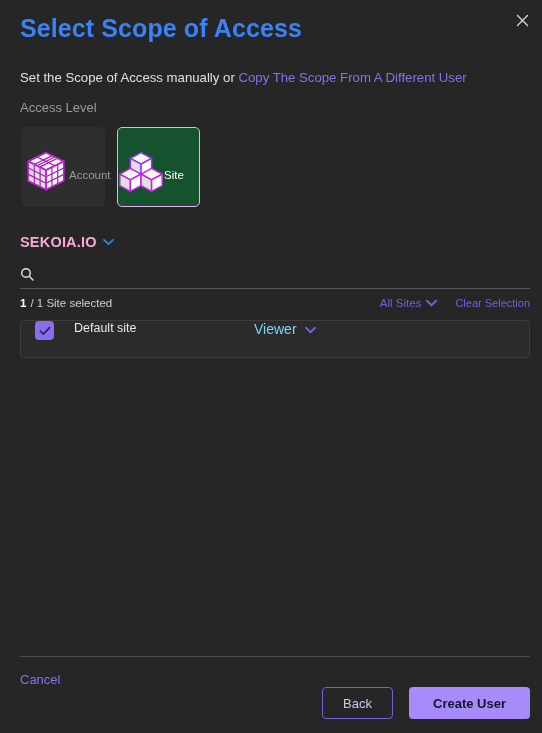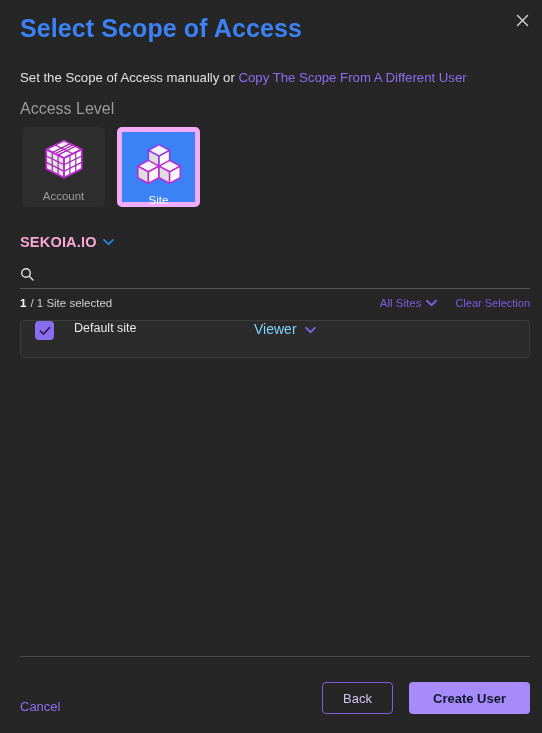--- a/index.html
+++ b/index.html
@@ -63,48 +63,47 @@
     color: #8b6ef0;
     cursor: pointer;
     text-decoration: none;
   }
 
   
   .field-label {
     position: absolute;
     left: 20px;
     top: 100px;
-    font-size: 16px;
+    font-size: 13px;
     color: #9a9a9a;
   }
 
   .cards {
     position: absolute;
     left: 22px;
     top: 127px;
     display: flex;
     gap: 12px;
   }
   .card {
     width: 83px;
     height: 80px;
     border-radius: 5px;
     background: #2e2e2e;
     border: 1px solid transparent;
     box-sizing: border-box;
     display: flex;
-    flex-direction: column;
     align-items: center;
     justify-content: flex-start;
     cursor: pointer;
     padding-top: 9px;
   }
   .card.selected {
-    border: 5px solid #f0abfc;
-    background: #3b82f6;
+    border: 1px solid #f0abfc;
+    background: #14532d;
     text-align: center;
   }
   .card .card-icon {
     height: 46px;
     display: flex;
     align-items: center;
     justify-content: center;
   }
   .card .card-label {
     font-size: 11.5px;
@@ -246,21 +245,22 @@
     height: 1px;
     background: #4a4a4a;
   }
   .footer {
     position: absolute;
     left: 20px;
     top: 672px;
     width: 510px;
     height: 42px;
     display: flex;
-    align-items: flex-end;
+    align-items: flex-start;
+    flex-direction: column;
   }
   .btn-cancel {
     font-size: 13px;
     color: #8b6ef0;
     cursor: pointer;
     background: none;
     border: none;
     font-family: "Liberation Sans", sans-serif;
     padding: 0;
   }

